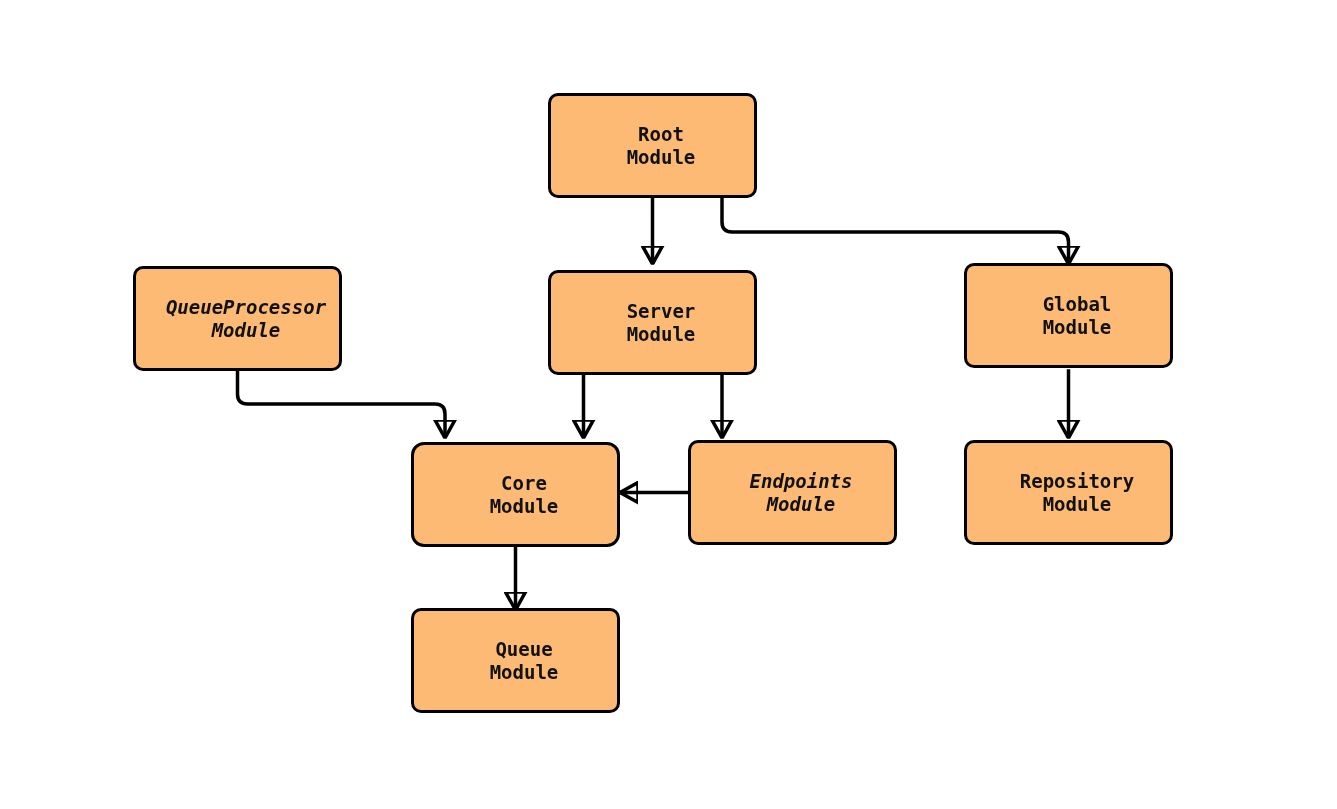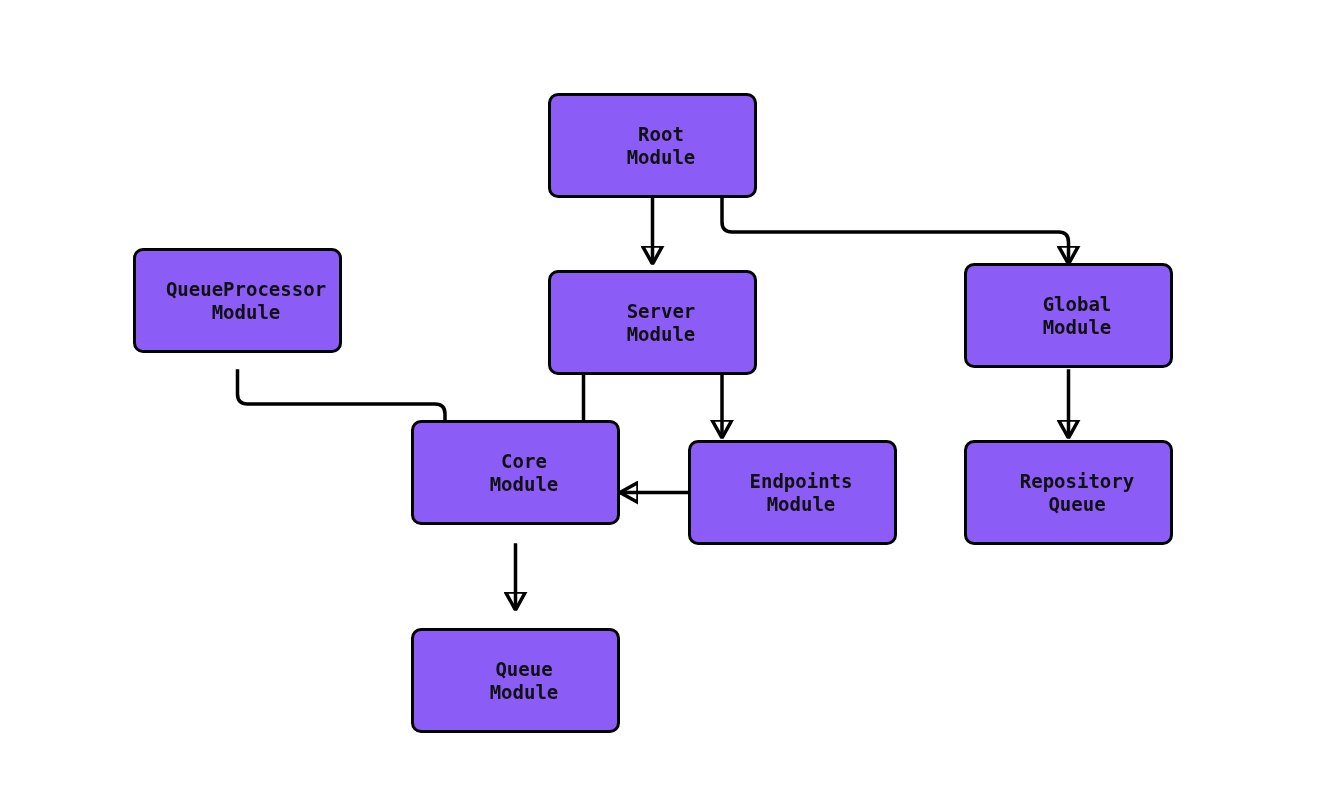--- a/index.html
+++ b/index.html
@@ -27,44 +27,44 @@
     fill: none;
     stroke: #000000;
     stroke-width: 3.5;
     stroke-linecap: square;
   }
   .node {
     position: absolute;
     box-sizing: border-box;
     width: 209px;
     height: 105px;
-    background: #8b5cf6;
+    background: #fdba74;
     border: 3.5px solid #000000;
     border-radius: 10px;
     display: flex;
     align-items: center;
     justify-content: center;
     text-align: center;
     font-size: 19px;
     font-weight: bold;
     line-height: 23px;
     color: #111111;
     white-space: pre-line;
     letter-spacing: 0;
     padding-left: 17px;
   }
   
   .pos-root           { left: 548px; top:  93px; }
-  .pos-queueprocessor { left: 133px; top: 248px; }
+  .pos-queueprocessor { left: 133px; top: 266px; font-style: italic; }
   .pos-server         { left: 548px; top: 270px; }
   .pos-global         { left: 964px; top: 263px; }
-  .pos-core           { left: 411px; top: 420px; }
-  .pos-endpoints      { left: 688px; top: 440px; }
+  .pos-core           { left: 411px; top: 442px; border-radius: 13px; }
+  .pos-endpoints      { left: 688px; top: 440px; font-style: italic; }
   .pos-repository     { left: 964px; top: 440px; }
-  .pos-queue          { left: 411px; top: 628px; }
+  .pos-queue          { left: 411px; top: 608px; }
 </style>
 </head>
 <body>
 
 <div class="canvas">
 
   <svg class="edges" viewBox="0 0 1337 809" xmlns="http://www.w3.org/2000/svg">
     <defs>
       <marker id="arrowhead" viewBox="0 0 18 24" refX="17" refY="12" markerWidth="18" markerHeight="24" markerUnits="userSpaceOnUse" orient="auto">
         <path d="M0,2 L18,12 L0,22 Z" fill="#000000" stroke="none"></path>
@@ -93,18 +93,18 @@
   <div class="node pos-global">Global
 Module</div>
 
   <div class="node pos-core">Core
 Module</div>
 
   <div class="node pos-endpoints">Endpoints
 Module</div>
 
   <div class="node pos-repository">Repository
-Queue</div>
+Module</div>
 
   <div class="node pos-queue">Queue
 Module</div>
 
 </div>
 
 </body></html>

